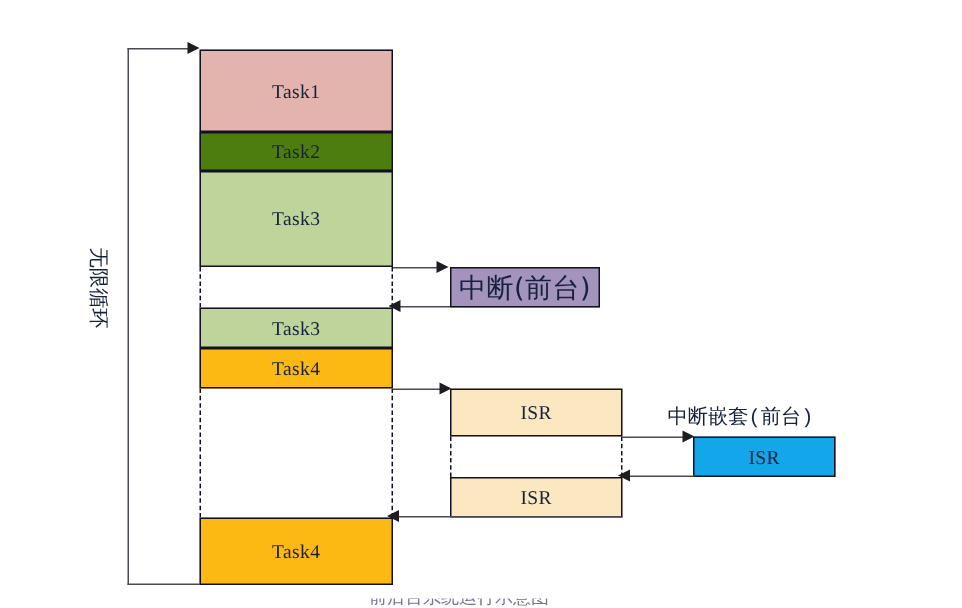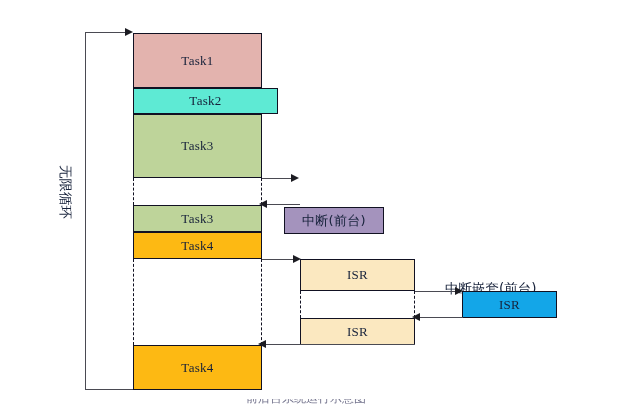--- a/index.html
+++ b/index.html
@@ -108,48 +108,48 @@
 
   <div class="vlabel" style="left:74px; top:165px;">无限循环</div>
 
   <div class="dashv" style="left:133px; top:178px; height:27px;"></div>
   <div class="dashv" style="left:261px; top:178px; height:27px;"></div>
   <div class="dashv" style="left:133px; top:259px; height:86px;"></div>
   <div class="dashv" style="left:261px; top:259px; height:86px;"></div>
 
   <div>
     <div class="box thick" style="left:133px; top:33px; width:129px; height:55px; background:#e3b3ae;">Task1</div>
-    <div class="box thick" style="left:133px; top:88px; width:145px; height:26px; background:#5eead4;">Task2</div>
+    <div class="box thick" style="left:133px; top:88px; width:129px; height:26px; background:#4d7c0f;">Task2</div>
     <div class="box thick" style="left:133px; top:114px; width:129px; height:64px; background:#bed49a;">Task3</div>
     <div class="box thick" style="left:133px; top:205px; width:129px; height:27px; background:#bed49a;">Task3</div>
     <div class="box thick" style="left:133px; top:232px; width:129px; height:27px; background:#fdb913;">Task4</div>
     <div class="box thick" style="left:133px; top:345px; width:129px; height:45px; background:#fdb913;">Task4</div>
   </div>
 
   <div class="line hline" style="left:262px; top:178px; width:31px;"></div>
   <div class="arrowhead ar-right" style="left:291px; top:174px;"></div>
 
   <div class="line hline" style="left:266px; top:204px; width:34px;"></div>
   <div class="arrowhead ar-left" style="left:259px; top:200px;"></div>
 
-  <div class="box thick cjk" style="left:284px; top:178px; width:100px; height:27px; background:#a493bd; font-size:13px;margin-top:29px;">中断(前台)</div>
+  <div class="box thick cjk" style="left:300px; top:178px; width:100px; height:27px; background:#a493bd; font-size:18px;">中断(前台)</div>
 
   <div class="line hline" style="left:262px; top:259px; width:33px;"></div>
   <div class="arrowhead ar-right" style="left:293px; top:255px;"></div>
 
   <div class="box thick" style="left:300px; top:259px; width:115px; height:32px; background:#fbe8c0;">ISR</div>
   <div class="box thick" style="left:300px; top:318px; width:115px; height:27px; background:#fbe8c0;">ISR</div>
 
   <div class="dashv" style="left:300px; top:291px; height:27px;"></div>
   <div class="dashv" style="left:414px; top:291px; height:27px;"></div>
 
   <div class="line hline" style="left:265px; top:344px; width:150px;"></div>
   <div class="arrowhead ar-left" style="left:258px; top:340px;"></div>
 
-  <div class="label cjk" style="left:445px; top:280px;">中断嵌套(前台)</div>
+  <div class="label cjk" style="left:445px; top:269px;font-family:Liberation Mono, monospace;">中断嵌套(前台)</div>
 
   <div class="line hline" style="left:415px; top:291px; width:42px;"></div>
   <div class="arrowhead ar-right" style="left:455px; top:287px;"></div>
 
   <div class="box thick" style="left:462px; top:291px; width:95px; height:27px; background:#13a6e8;">ISR</div>
 
   <div class="line hline" style="left:419px; top:317px; width:44px;"></div>
   <div class="arrowhead ar-left" style="left:412px; top:313px;"></div>
 
   <div class="bottom-crop">

